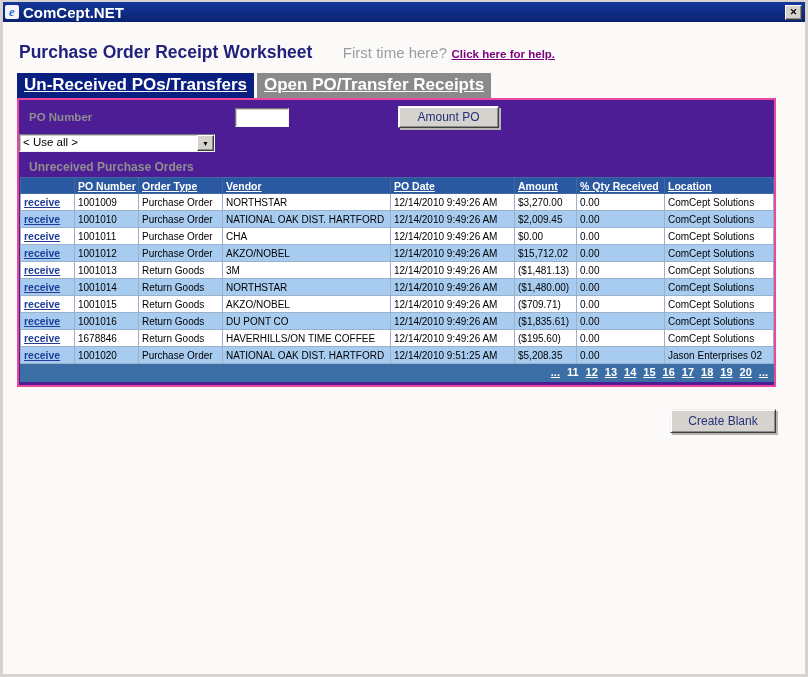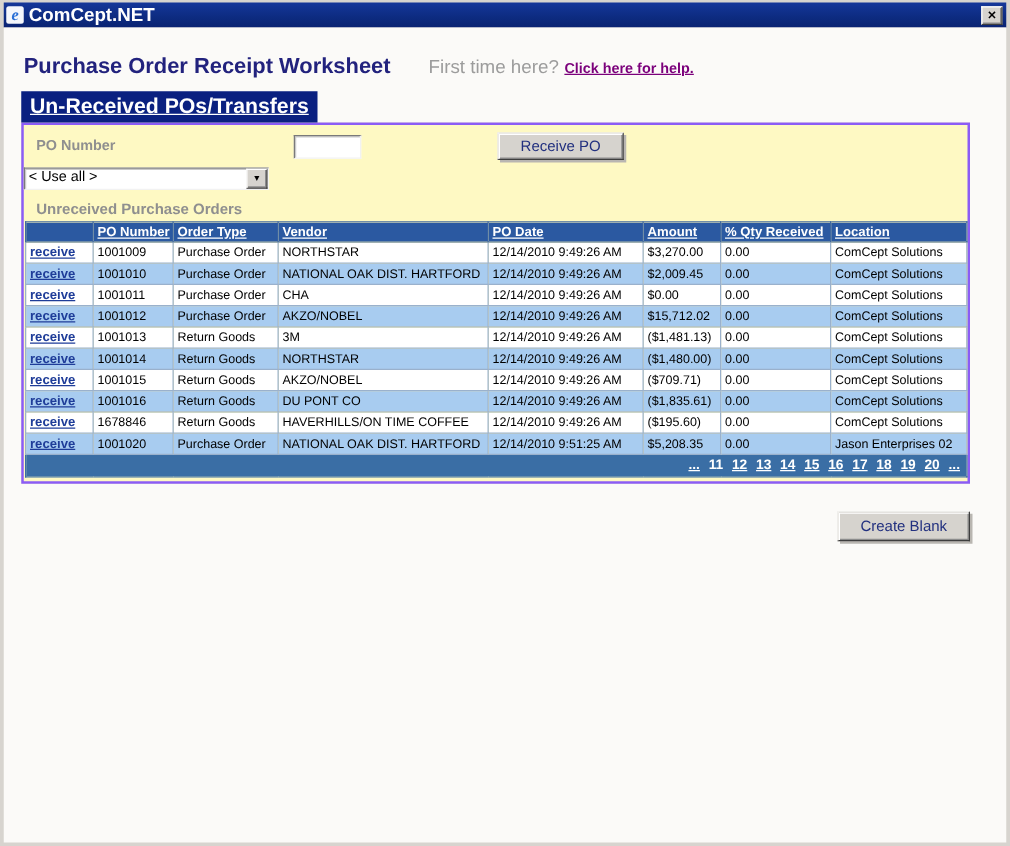--- a/index.html
+++ b/index.html
@@ -76,22 +76,22 @@
     color:#ffffff; text-decoration:underline;
     padding:2px 7px 3px 7px;
     cursor:default;
   }
   .tab.active { background:#0a2080; }
   .tab.inactive { background:#8a8a8a; }
   
   .panel {
     margin-left:14px;
     width:759px;
-    border:2px solid #8b5cf6;
-    background:#fef9c3;
+    border:2px solid #ec4899;
+    background:#4c1d95;
     padding-bottom:3px;
   }
   .form-row { display:flex; align-items:center; margin-top:6px; }
   .form-label {
     flex:0 0 216px;
     padding-left:10px;
     color:#8f8f8f; font-weight:bold; font-size:11.5px;
   }
   .po-input {
     width:54px; height:19px;
@@ -204,28 +204,29 @@
   <div class="content">
 
     <div class="heading-row">
       <h1 class="page-title">Purchase Order Receipt Worksheet</h1>
       <span class="first-time">First time here?</span>
       <a href="#" class="help-link">Click here for help.</a>
     </div>
 
     <div class="tabs">
       <span class="tab active">Un-Received POs/Transfers</span>
+      <span class="tab inactive">Open PO/Transfer Receipts</span>
     </div>
 
     <div class="panel">
 
       <div class="form-row">
         <span class="form-label">PO Number</span>
         <input class="po-input" type="text" value="" style="">
-        <button class="win-btn receive-po-btn">Receive PO</button>
+        <button class="win-btn receive-po-btn">Amount PO</button>
       </div>
 
       <div class="form-row">
         <div class="combo">
           <span class="combo-text">&lt; Use all &gt;</span>
           <span class="combo-arrow">▼</span>
         </div>
       </div>
 
       <div class="section-label">Unreceived Purchase Orders</div>

